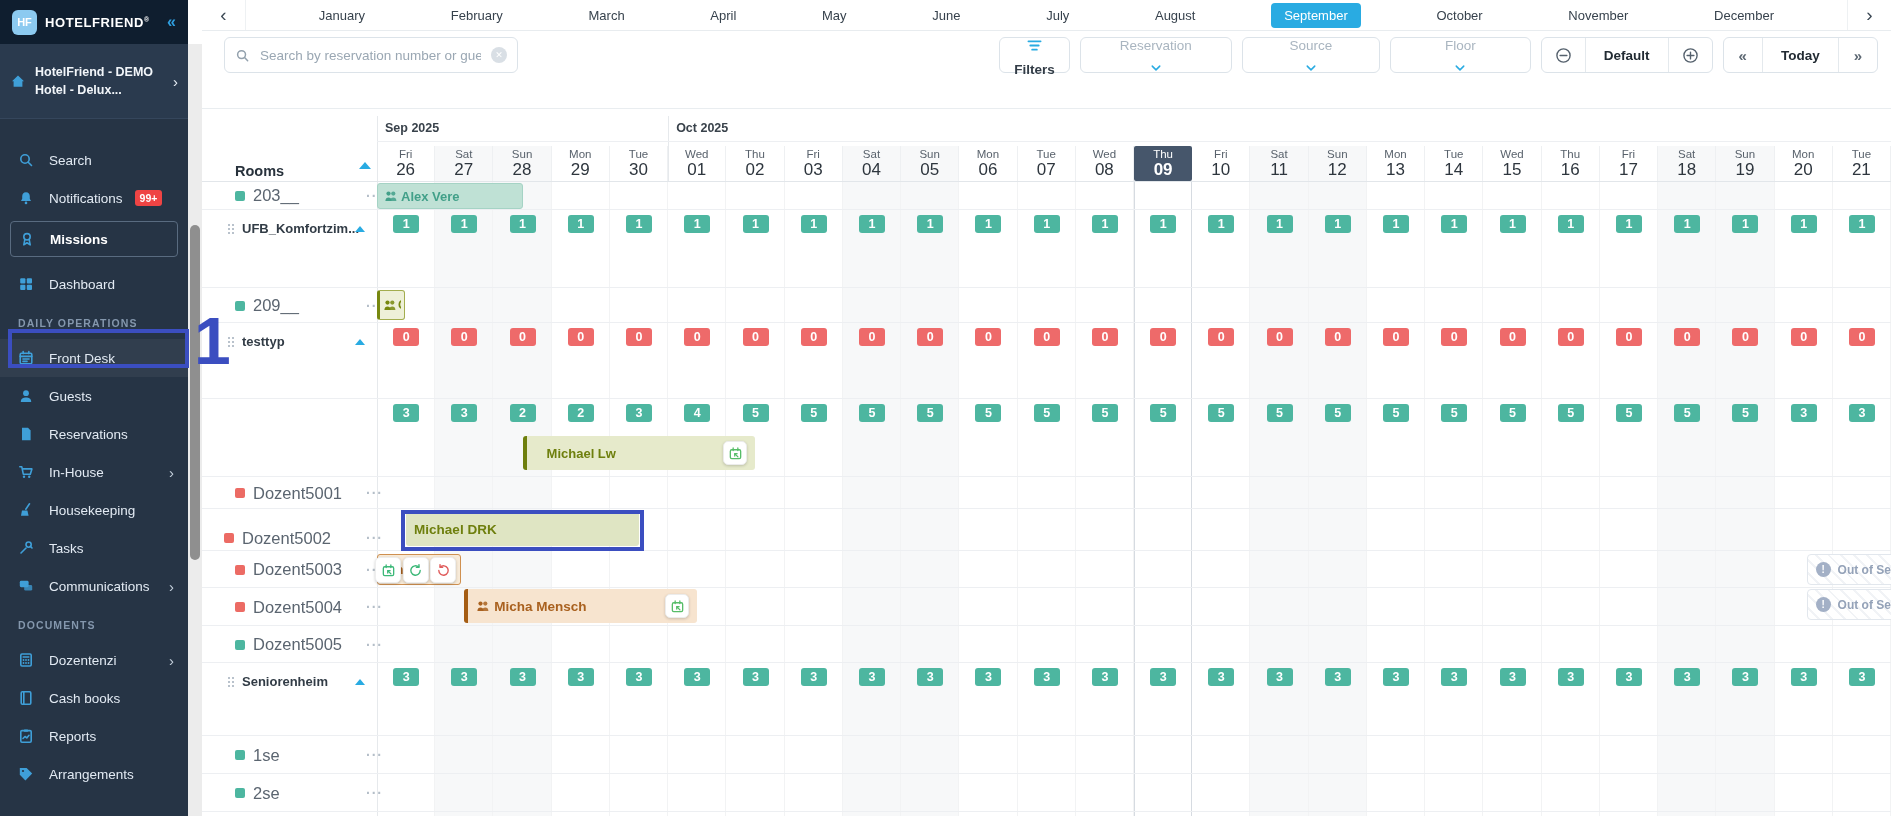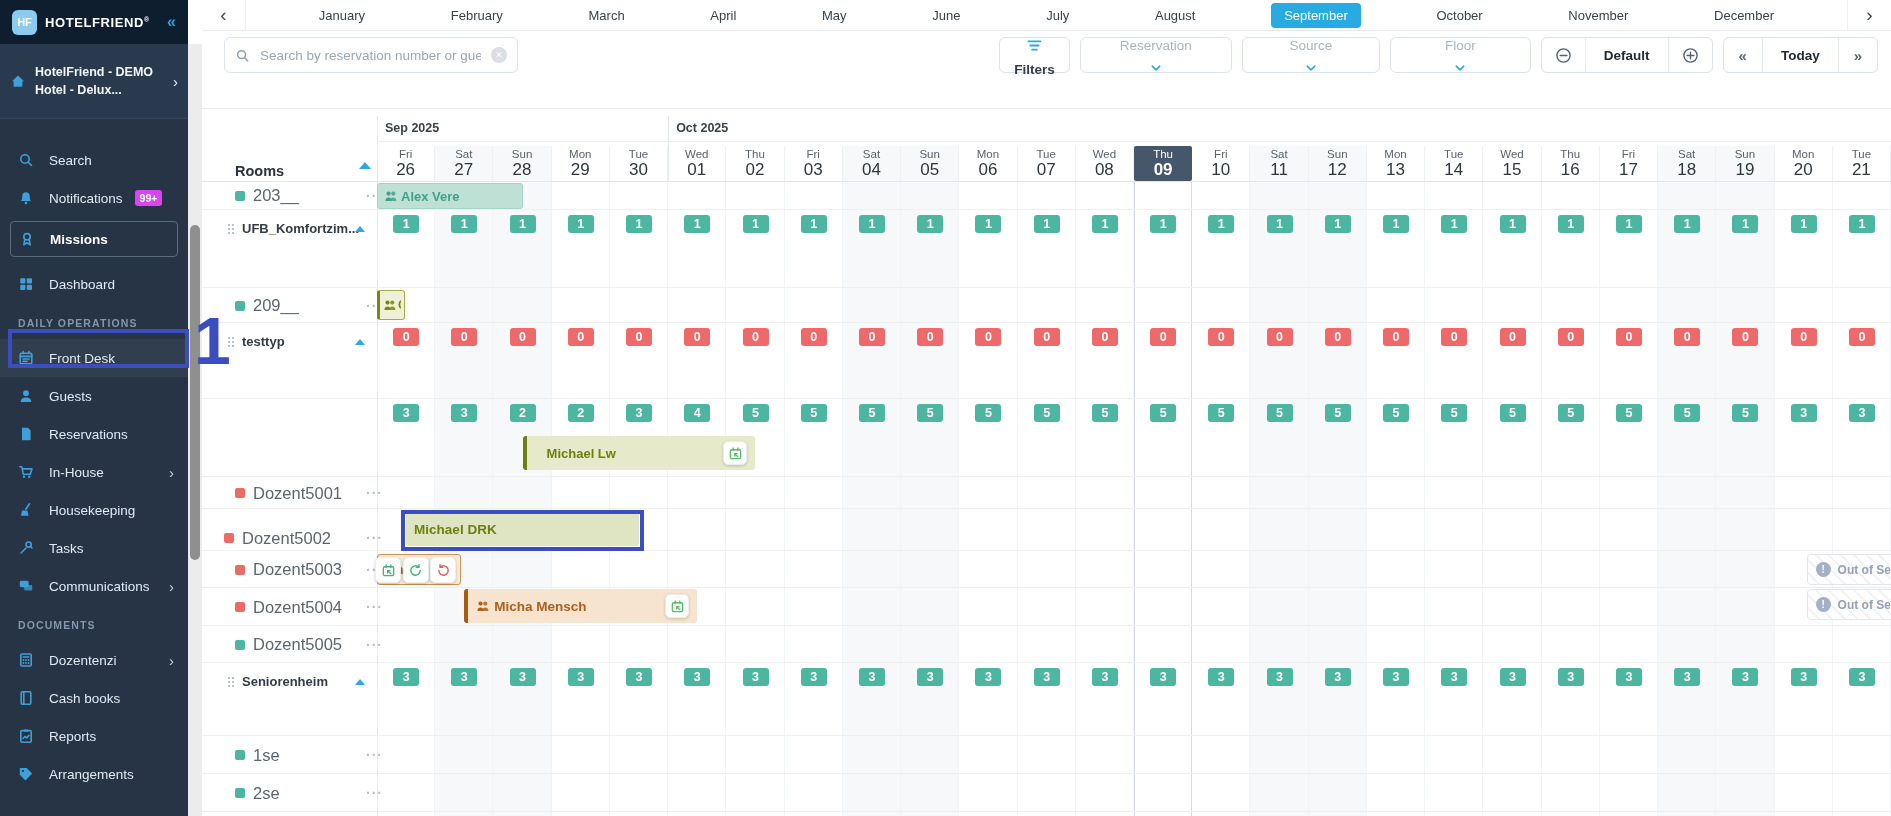--- a/index.html
+++ b/index.html
@@ -16,21 +16,21 @@
   .brand{color:#fff;font-weight:bold;font-size:13px;letter-spacing:.6px;margin-left:8px;}
   .brand sup{font-size:7px;}
   .collapse{margin-left:auto;color:#2f9fe0;font-size:16px;font-weight:bold;cursor:pointer;}
   #hotel-row{height:75px;background:#2a3a4e;border-bottom:1px solid #35465c;display:flex;align-items:center;padding:0 10px;}
   .hotel-ic{color:#3f9fd8;margin-right:9px;flex-shrink:0;}
   .hotel-name{color:#f2f6fa;font-size:12.5px;font-weight:bold;line-height:1.45;}
   .hotel-chev{margin-left:auto;color:#e8eef5;font-size:15px;}
   #sidebar-nav{padding-top:22px;}
   .nav-item{height:38px;display:flex;align-items:center;padding-left:18px;color:#e2eaf3;font-size:13.5px;cursor:pointer;position:relative;}
   .nav-item .nav-ic{color:#3f9fd8;width:17px;margin-right:14px;flex-shrink:0;}
-  .nav-badge{margin-left:12px;background:#d946ef;color:#fff;font-size:10.5px;font-weight:bold;border-radius:3px;padding:2px 5px;}
+  .nav-badge{margin-left:12px;background:#ef4444;color:#fff;font-size:10.5px;font-weight:bold;border-radius:3px;padding:2px 5px;}
   .nav-chev{margin-left:auto;margin-right:14px;color:#c4d0dc;font-size:15px;}
   .nav-item.boxed{border:1px solid #596b80;border-radius:4px;margin:4px 10px 8px 10px;height:36px;padding-left:8px;color:#fff;font-weight:bold;}
   .nav-item.active{background:rgba(255,255,255,0.05);}
   .sb-section{color:#8497ad;font-size:10.5px;font-weight:bold;letter-spacing:1.1px;padding:14px 0 10px 18px;}
 
   
   #sb-track{position:absolute;left:188px;top:44px;width:14px;height:772px;background:#ececec;z-index:9;}
   #sb-thumb{position:absolute;left:2px;top:181px;width:10px;height:335px;background:#8f8f8f;border-radius:5px;}
 
   

